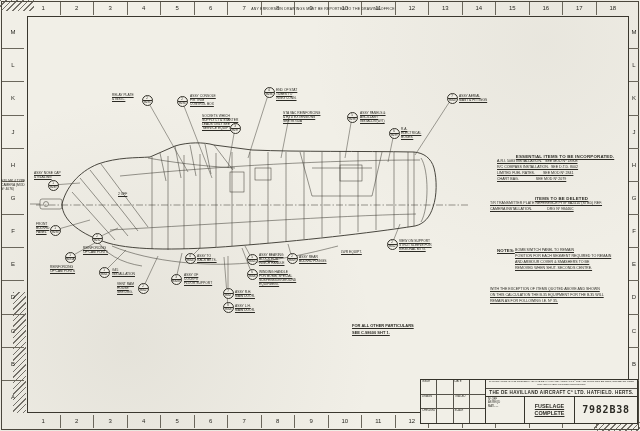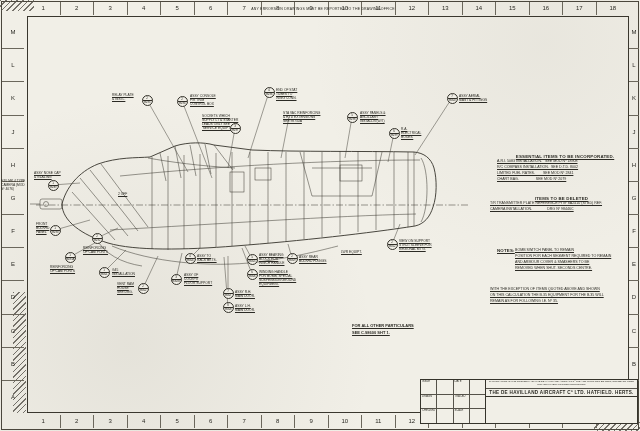--- a/index.html
+++ b/index.html
@@ -399,16 +399,24 @@
       <div class="tb-row">
         <div class="tb-cell">CHECKED</div>
         <div class="tb-cell"></div>
         <div class="tb-cell">SCALE</div>
         <div class="tb-cell"></div>
       </div>
     </div>
     <div id="tb-main">
       <div id="property-note">THIS DRAWING IS THE PROPERTY OF THE DE HAVILLAND AIRCRAFT Cº LTD AND MUST NOT BE LENT, COPIED OR USED WITHOUT THEIR WRITTEN PERMISSION.</div>
       <div id="company">THE DE HAVILLAND AIRCRAFT Cº LTD. HATFIELD. HERTS.</div>
+      <div id="tb-bottom">
+        <div id="tb-stamp" style="white-space:pre-line;">Nº OFF
+AS REQD
+MATL —</div>
+        <div id="drawing-title">FUSELAGE
+COMPLETE</div>
+        <div id="drawing-number">7982B38</div>
+      </div>
     </div>
   </div>
 
 </div>
 
 </body></html>

